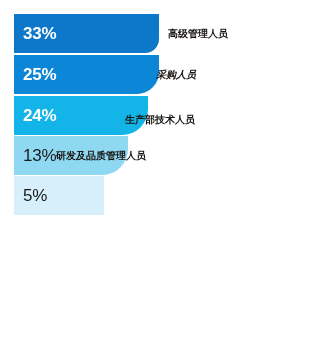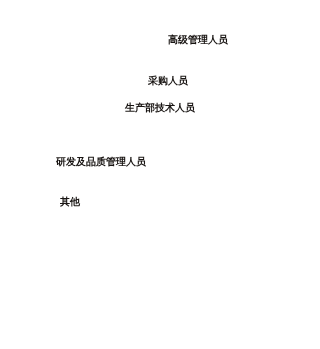--- a/index.html
+++ b/index.html
@@ -81,57 +81,81 @@
     position: absolute;
     height: 39px;
     display: flex;
     align-items: center;
     color: #191513;
     font-size: 10px;
     font-weight: 700;
     line-height: 1.35;
     white-space: nowrap;
     font-family: "DejaVu Sans", "Liberation Sans", sans-serif;
-    margin-top: 6px;
   }
 
   .label-row.two-line {
     align-items: center;
     line-height: 1.3;
     white-space: normal;
   }
   .label-row.two-line .lbl-text {
     display: block;
   }
 </style>
 </head>
 <body>
 
 <div id="funnel-chart">
 
+  <div class="funnel-stack">
+
+    <div class="funnel-band band-1" style="top:0px; width:145px;">
+      <div class="band-shape" style="width:145px; background:#0D78C9; border-bottom-right-radius:14px;"></div>
+      <span class="band-pct light">33%</span>
+    </div>
+
+    <div class="funnel-band band-2" style="top:41px; width:145px;">
+      <div class="band-shape" style="width:145px; background:#0C87D8; border-bottom-right-radius:22px;"></div>
+      <span class="band-pct light">25%</span>
+    </div>
+
+    <div class="funnel-band band-3" style="top:82px; width:134px;">
+      <div class="band-shape" style="width:134px; background:#13B5E8; border-bottom-right-radius:26px;"></div>
+      <span class="band-pct light">24%</span>
+    </div>
+
+    <div class="funnel-band band-4" style="top:122px; width:114px;">
+      <div class="band-shape" style="width:114px; background:#8FD8F2; border-bottom-right-radius:26px;"></div>
+      <span class="band-pct dark">13%</span>
+    </div>
+
+    <div class="funnel-band band-5" style="top:162px; width:90px; height:39px;">
+      <div class="band-shape" style="width:90px; background:#D6EFFA; border-bottom-right-radius:0;"></div>
+      <span class="band-pct dark">5%</span>
+    </div>
+
+  </div>
 
   <div class="funnel-labels">
 
     <div class="label-row two-line" style="left:168px; top:0px;">
       <span>
         <span class="lbl-text">高级管理人员</span>
       </span>
     </div>
 
-    <div class="label-row" style="left:148px; top:41px;">
+    <div class="label-row" style="left:156px; top:41px;font-style:italic;">
       <span class="lbl-text">采购人员</span>
     </div>
 
-    <div class="label-row" style="left:125px; top:68px;">
+    <div class="label-row" style="left:125px; top:86px;">
       <span class="lbl-text">生产部技术人员</span>
     </div>
 
     <div class="label-row" style="left:56px; top:122px;">
       <span class="lbl-text">研发及品质管理人员</span>
     </div>
 
-    <div class="label-row" style="left:60px; top:162px;">
-      <span class="lbl-text">其他</span>
-    </div>
 
   </div>
 
 </div>
 
 </body></html>

